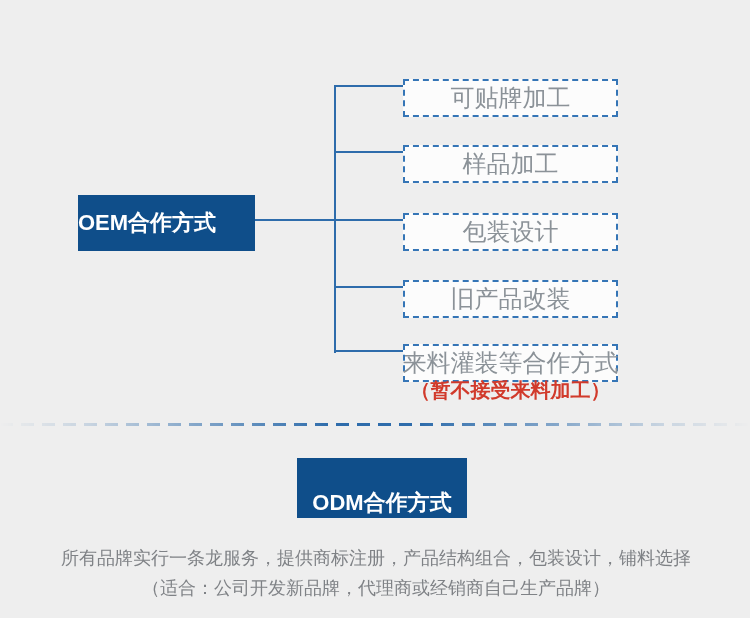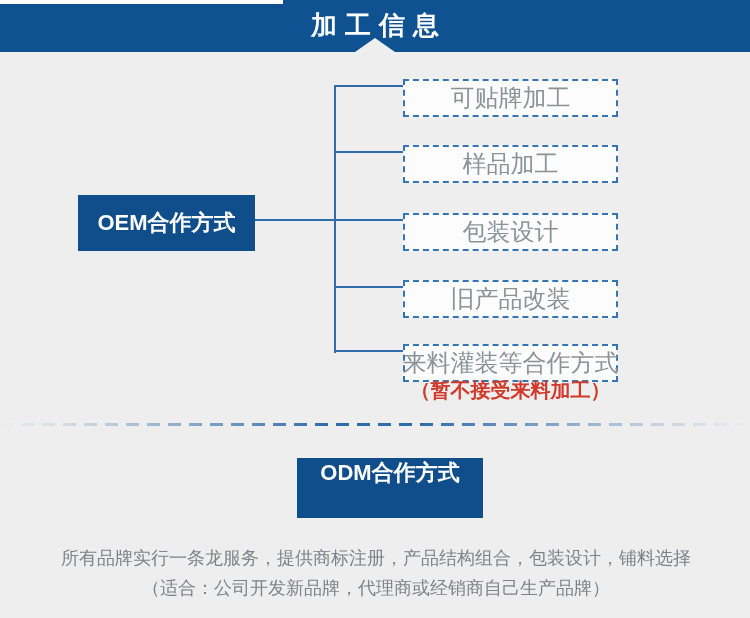--- a/index.html
+++ b/index.html
@@ -27,21 +27,21 @@
     position:absolute;top:38px;left:355px;width:0;height:0;
     border-left:20px solid transparent;
     border-right:20px solid transparent;
     border-bottom:14px solid var(--page-bg,#eeeeee);
   }
   
   .oem-box{
     position:absolute;left:78px;top:195px;width:177px;height:56px;
     background:var(--panel-blue,#0f4e8a);
     color:#ffffff;font-size:22px;font-weight:bold;
-    display:flex;align-items:center;justify-content:center;
+    display:flex;align-items:center;
   }
   .connector{position:absolute;background:var(--connector-blue,#2e6cab);}
   .conn-trunk{left:334px;top:85px;width:2px;height:268px;}
   .conn-main{left:255px;top:219px;width:80px;height:2px;}
   .conn-branch{left:335px;width:68px;height:2px;}
   .item{
     position:absolute;left:403px;width:211px;height:34px;
     border:2px dashed var(--dashed-border-blue,#3575b6);
     background:var(--box-fill,#fcfcfc);
     color:var(--item-text-gray,#8b9298);
@@ -61,43 +61,39 @@
     position:absolute;left:0;top:423px;width:750px;height:3px;
     background:repeating-linear-gradient(to right,
       var(--connector-blue,#2e6cab) 0 13px, rgba(0,0,0,0) 13px 21px);
     -webkit-mask-image:linear-gradient(to right,
       rgba(0,0,0,0) 0, rgba(0,0,0,.2) 12%, #000 44%, #000 56%, rgba(0,0,0,.2) 88%, rgba(0,0,0,0) 100%);
     mask-image:linear-gradient(to right,
       rgba(0,0,0,0) 0, rgba(0,0,0,.2) 12%, #000 44%, #000 56%, rgba(0,0,0,.2) 88%, rgba(0,0,0,0) 100%);
   }
   
   .odm-box{
-    position:absolute;left:297px;top:458px;width:186px;height:60px;
+    position:absolute;left:297px;top:458px;width:170px;height:60px;
     background:var(--panel-blue,#0f4e8a);
     color:#ffffff;font-size:22px;font-weight:bold;
-    display:flex;align-items:flex-start;justify-content:center;
+    display:flex;align-items:flex-end;justify-content:center;
   }
   .footer-line{
     position:absolute;left:0;width:750px;margin:1px;
     text-align:center;
     color:var(--footer-text-gray,#7f8286);
     font-size:18px;line-height:22px;white-space:nowrap;
   }
   .footer-line1{top:546px;}
   .footer-line2{top:576px;}
 </style>
 </head>
 <body>
 
 <div class="page">
 
-  <header class="band">
-    <div class="band-white-strip"></div>
-    <h1 class="page-title">加工信息</h1>
-  </header>
   <div class="band-notch"></div>
 
   <section>
     <div class="oem-box">
       <span>OEM合作方式</span>
     </div>
 
     <div class="connector conn-main"></div>
     <div class="connector conn-trunk"></div>
     <div class="connector conn-branch" style="top:85px;"></div>

